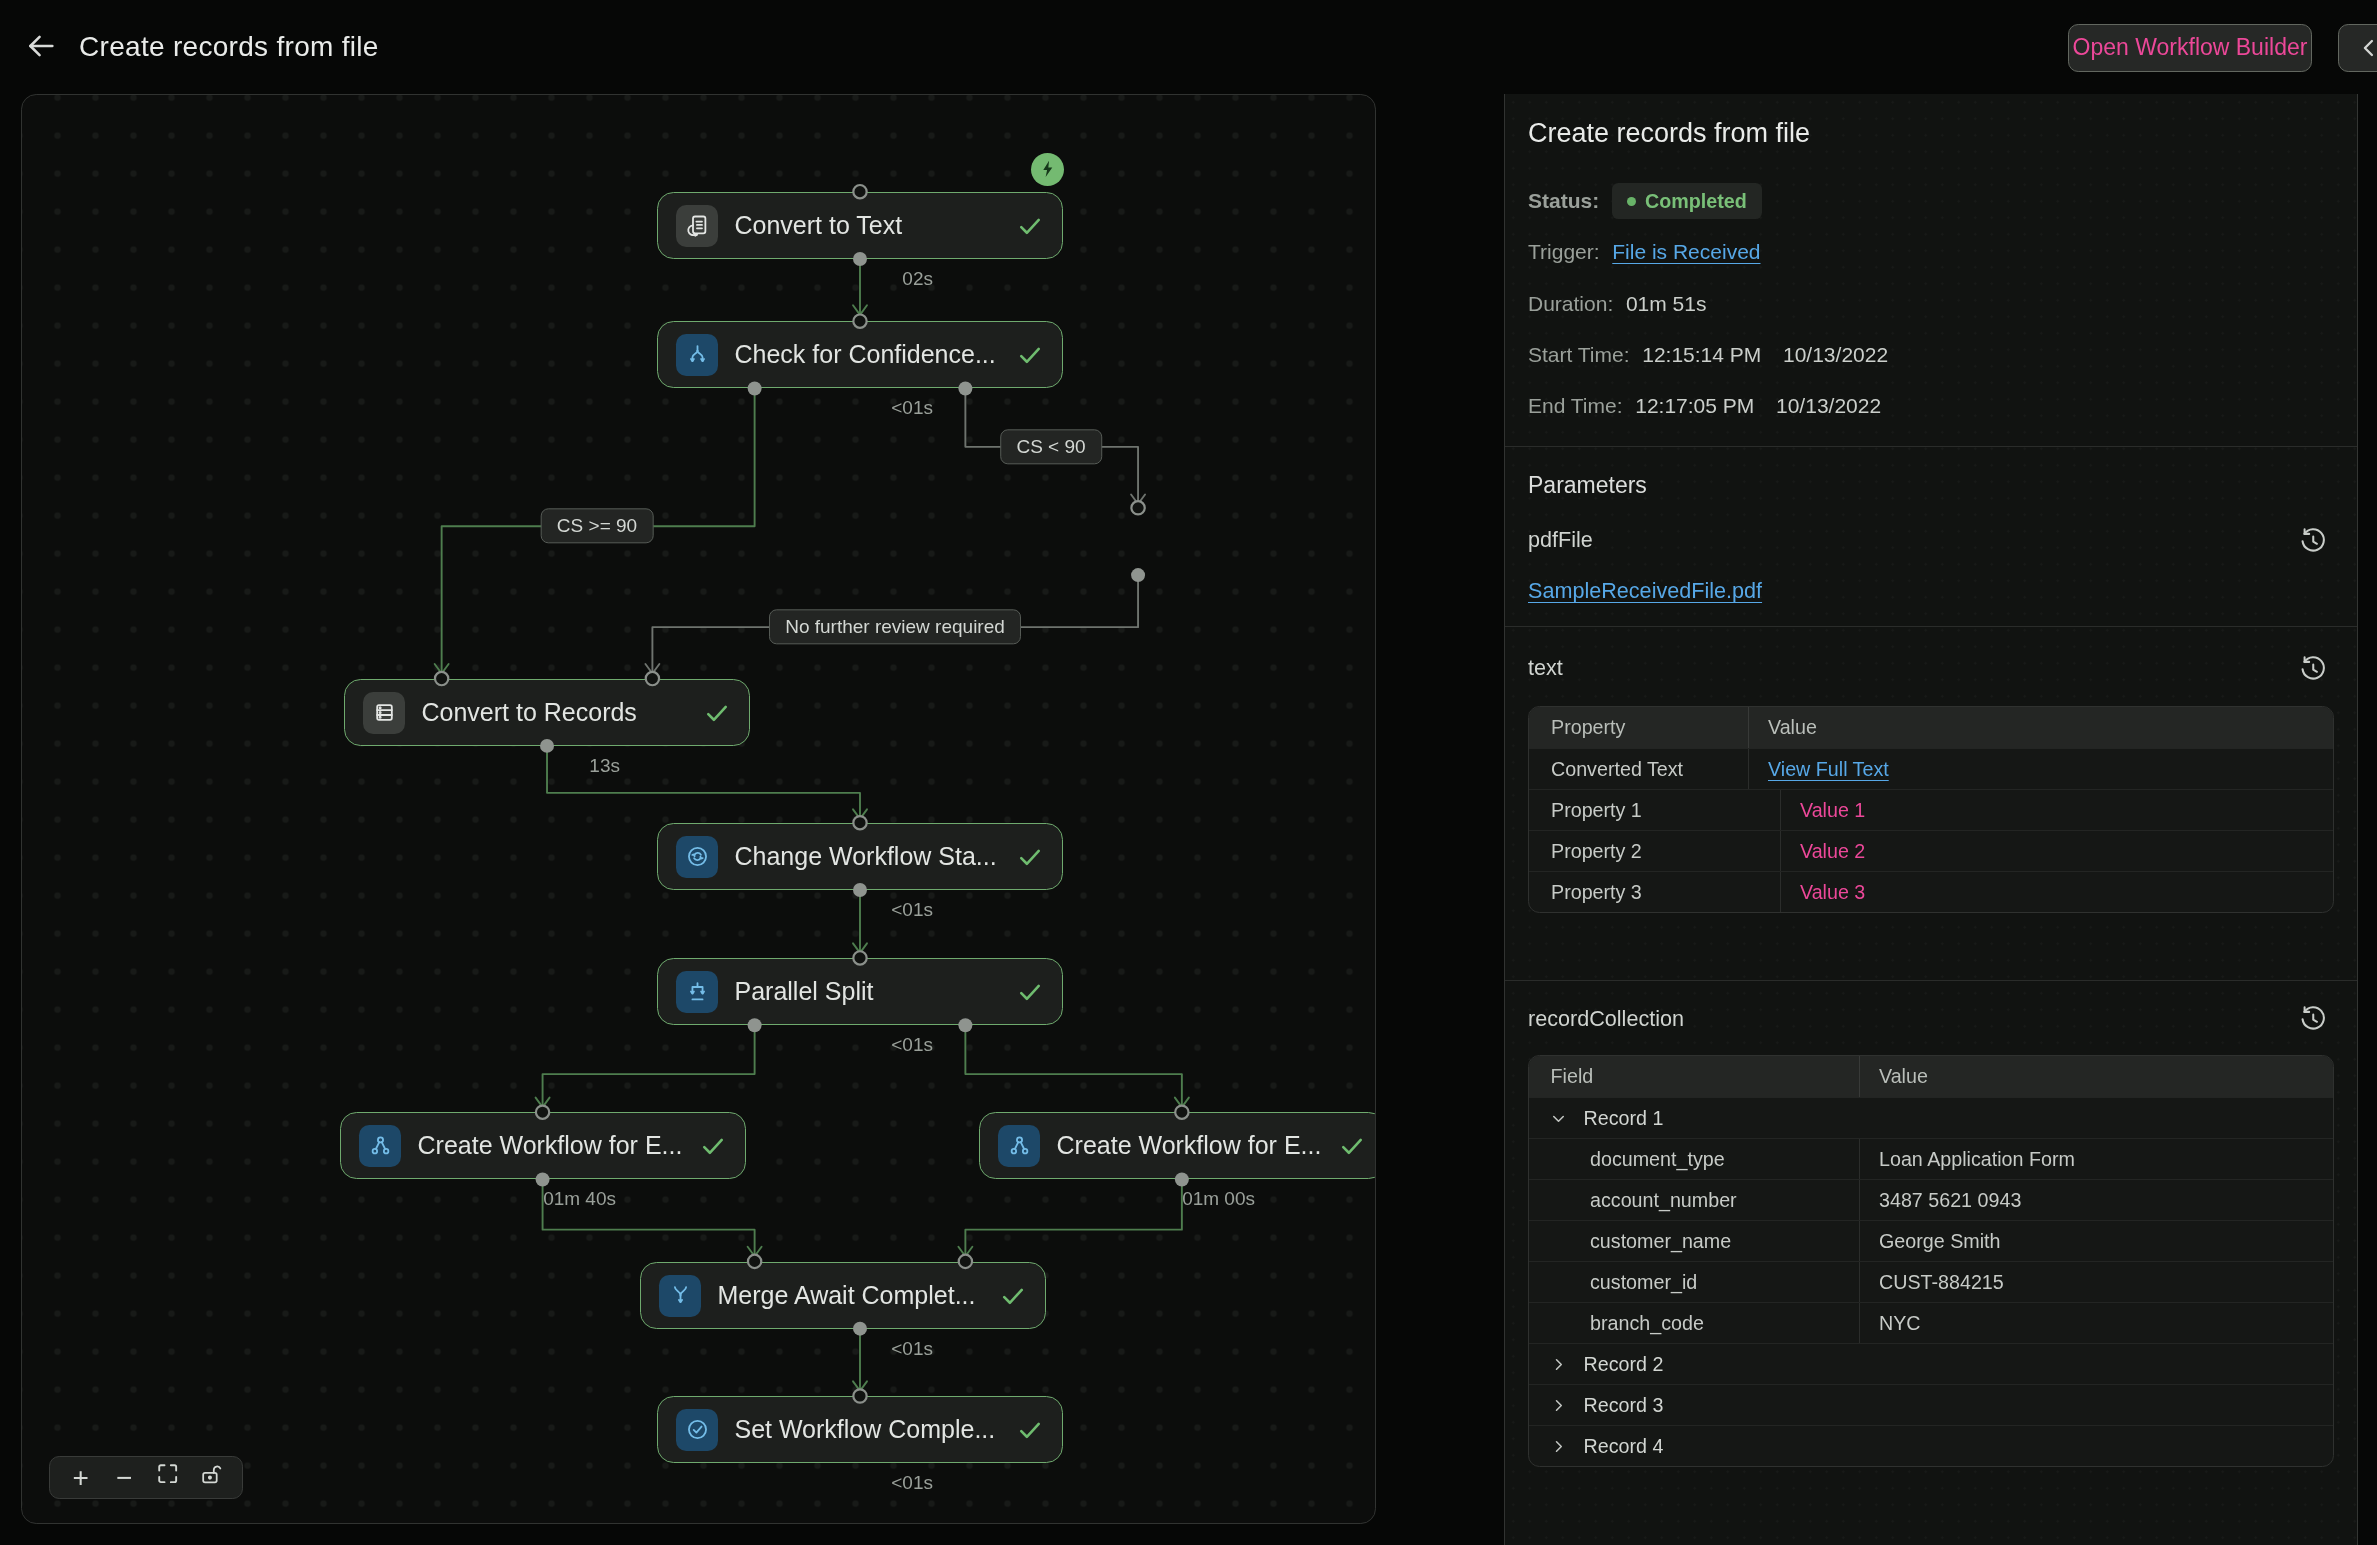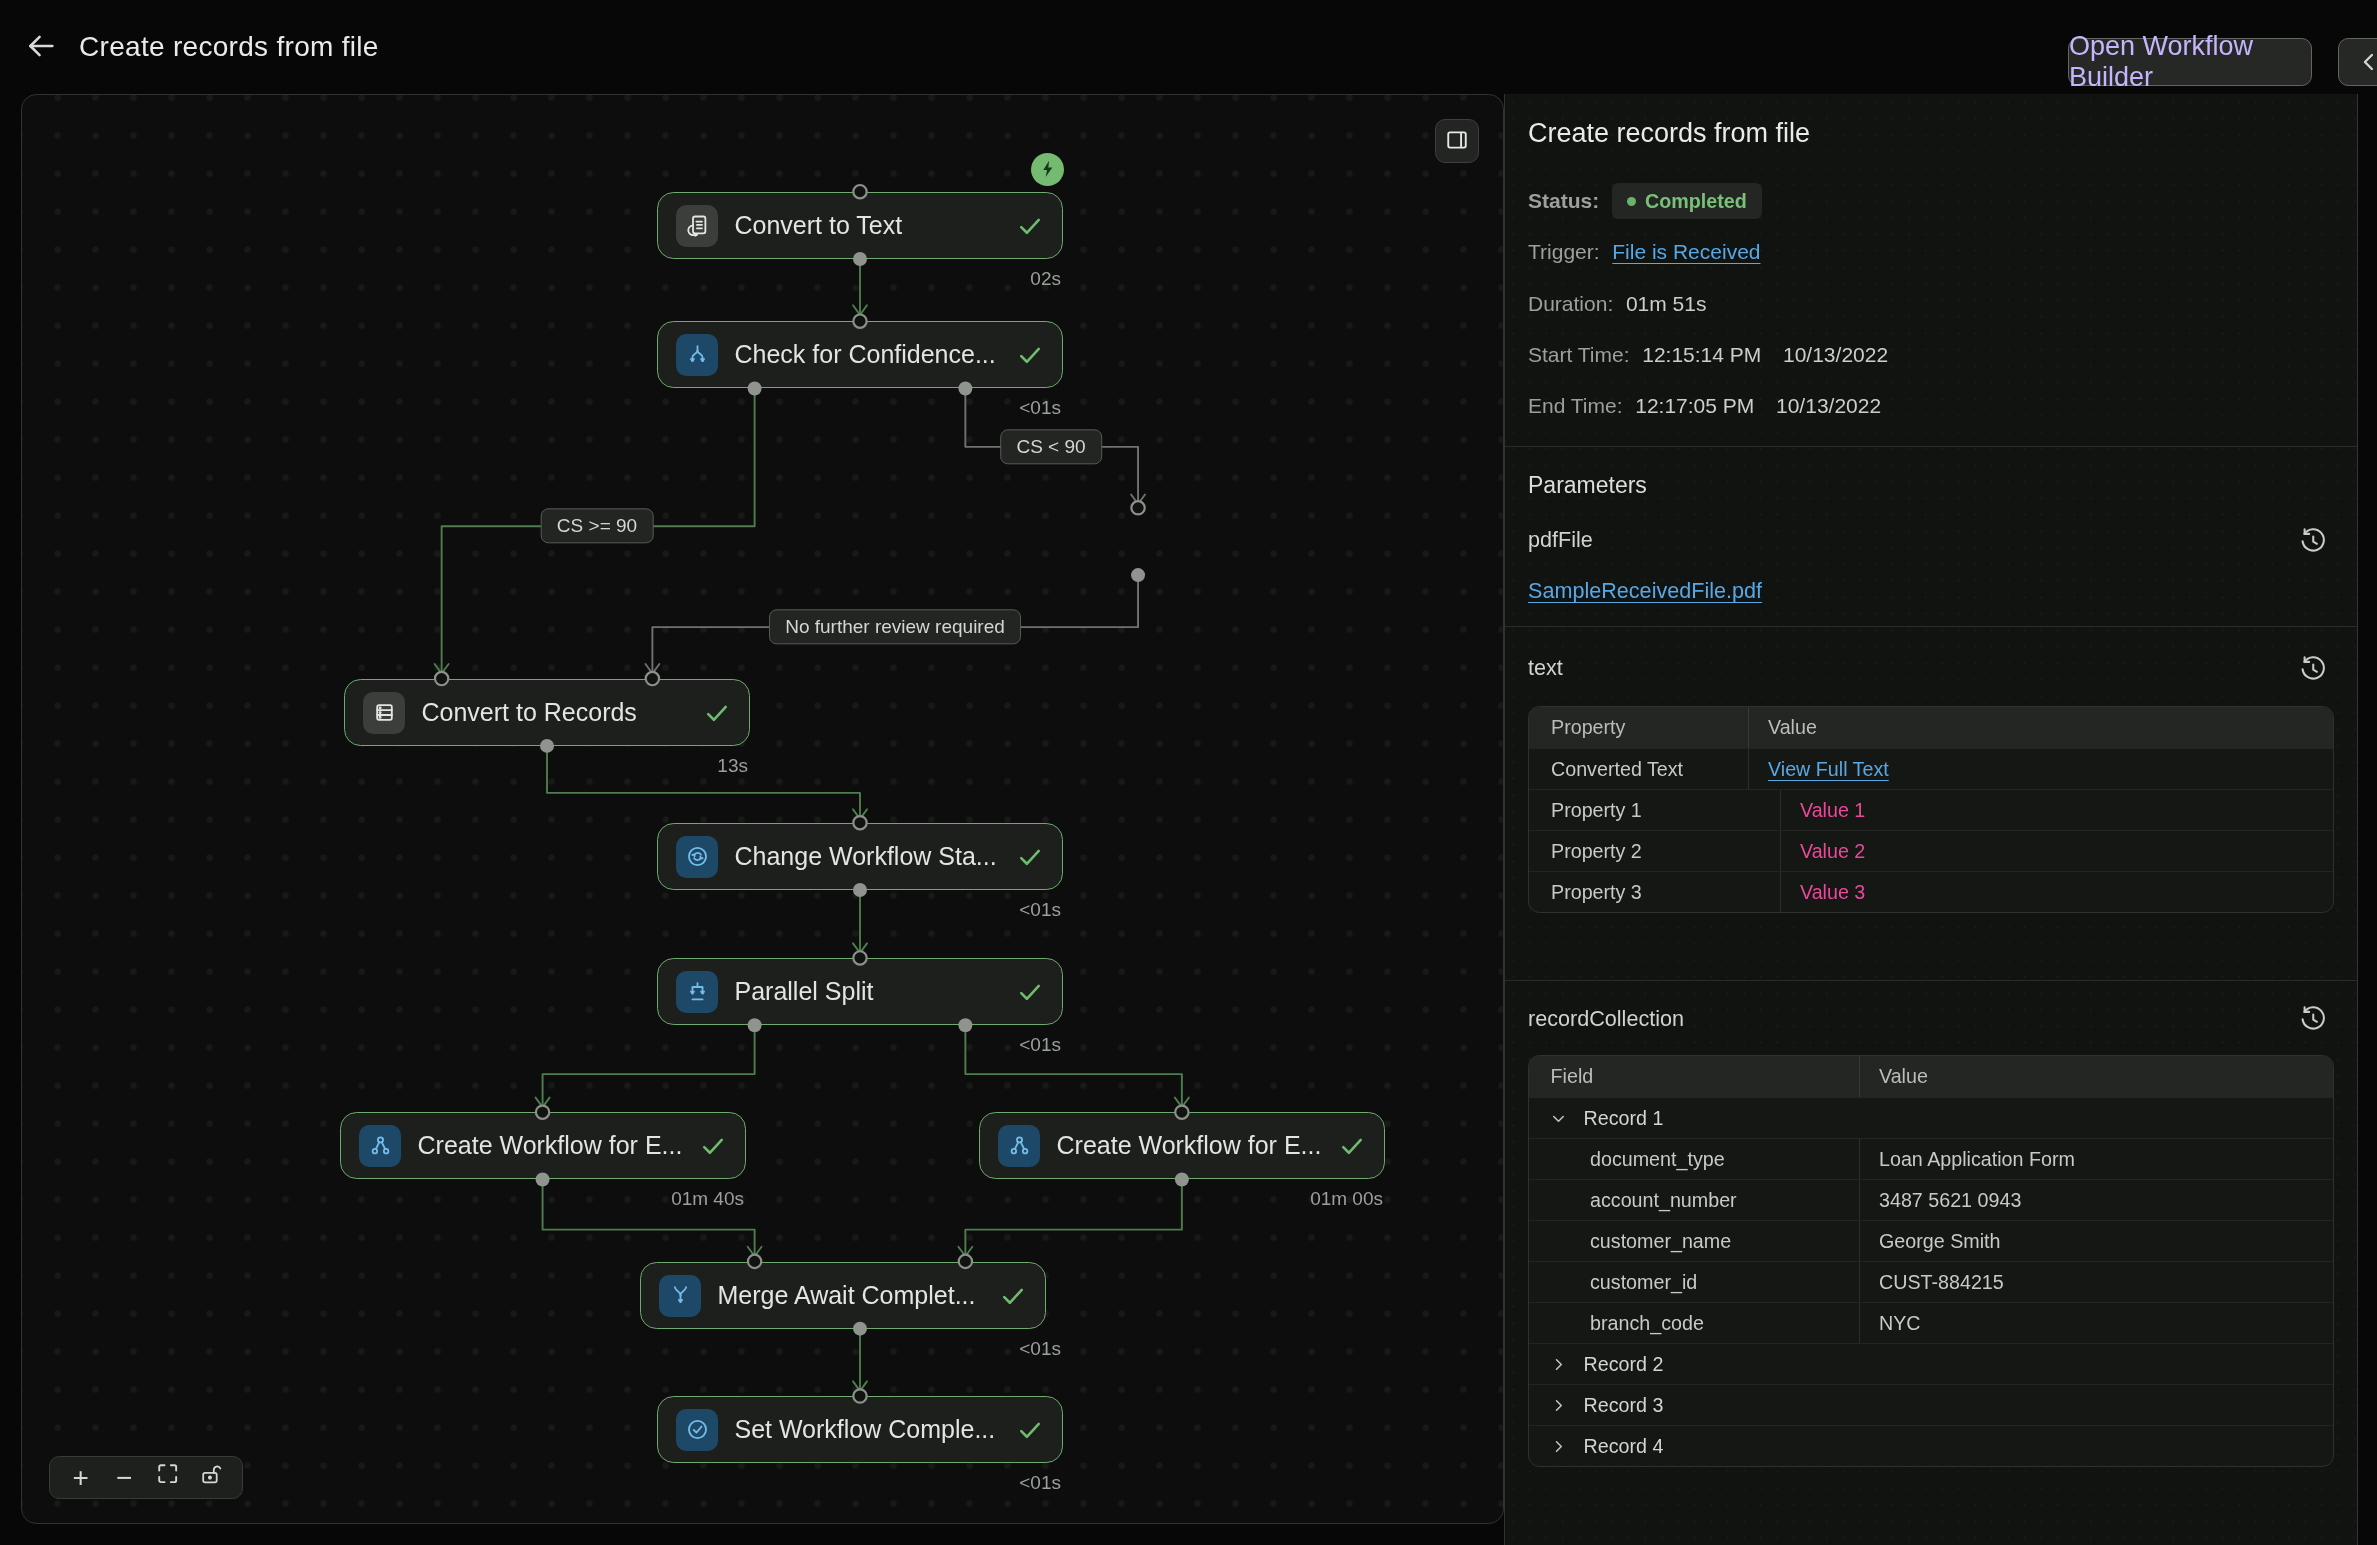--- a/index.html
+++ b/index.html
@@ -3,25 +3,25 @@
 <meta charset="utf-8">
 <style>
   html,body{margin:0;padding:0;width:2377px;height:1546px;overflow:hidden;background:#060706;
     font-family:"Liberation Sans",sans-serif;-webkit-font-smoothing:antialiased;}
   
   #header{position:absolute;left:0;top:0;width:2377px;height:94px;background:#060706;}
   #back-btn{position:absolute;left:21.6px;top:29px;width:38px;height:36px;display:flex;align-items:center;justify-content:center;cursor:pointer;}
   #page-title{position:absolute;left:79px;top:0;height:94px;display:flex;align-items:center;
     font-size:28px;color:#e9ebe9;font-weight:500;letter-spacing:0.3px;}
   .hbtn{position:absolute;top:23.5px;height:48px;border:1.3px solid #62675f;border-radius:10.2px;background:#262826;
-    color:#c4b5fd;font-size:27px;display:flex;align-items:center;justify-content:center;box-sizing:border-box;cursor:pointer;margin-top:14px;}
+    color:#ec4899;font-size:23px;display:flex;align-items:center;justify-content:center;box-sizing:border-box;cursor:pointer;}
   #open-builder-btn{left:2068px;width:244px;}
   #collapsed-btn{left:2338px;width:95px;padding-left:5.1px;justify-content:flex-start;}
   
-  #canvas{position:absolute;left:21px;top:94px;width:1483px;height:1430px;box-sizing:border-box;
+  #canvas{position:absolute;left:21px;top:94px;width:1355px;height:1430px;box-sizing:border-box;
     background:#0c0d0c;border:1.3px solid #313331;border-radius:15.2px;overflow:hidden;
     background-image:radial-gradient(circle,#181a18 3.2px,transparent 3.6px);background-size:38px 38px;background-position:16.5px 21.6px;}
   #edges,#dots{position:absolute;left:0;top:0;}
   #edges{z-index:1;}  #dots{z-index:3;}
   .node{position:absolute;z-index:2;height:67px;border-radius:16.5px;background:#1d1f1d;border:1.9px solid #6faa6e;
     display:flex;align-items:center;gap:16.5px;padding:0 18px;box-sizing:border-box;cursor:pointer;}
   .node.notrun{border-color:#9aa09a;}
   .icon-box{width:42px;height:42px;border-radius:10.2px;display:flex;align-items:center;justify-content:center;flex:none;}
   .icon-box.g{background:#3b3e3b;}
   .icon-box.b{background:#1d4868;}

